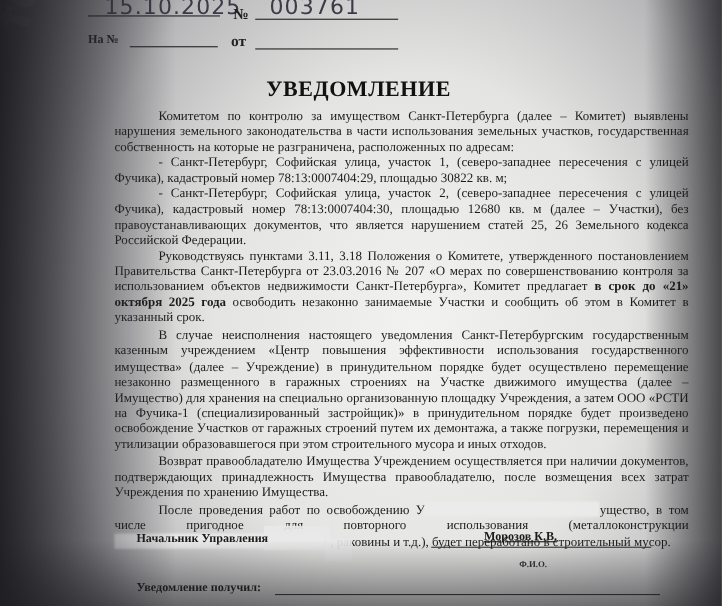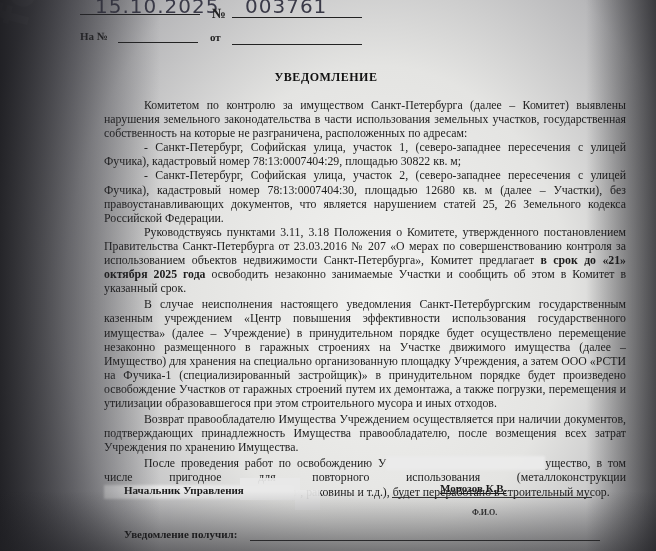--- a/index.html
+++ b/index.html
@@ -34,21 +34,21 @@
     color:rgba(255,255,255,0.08); font-family:"DejaVu Sans", sans-serif;
     font-weight:bold; font-size:44px; line-height:1;
     transform:rotate(-75deg); transform-origin:left top;
     white-space:nowrap;
   }
   .hdr-line { position:absolute; border-bottom:1px solid #222; }
   .hw { position:absolute; font-family:"DejaVu Sans", sans-serif; color:#3a3a48; font-size:20px; letter-spacing:1px; }
   .lbl { position:absolute; font-size:12px; color:#222; font-weight:bold; }
   .title {
     position:absolute; left:0; width:652px; top:70px; text-align:center;
-    font-weight:bold; font-size:12px; letter-spacing:0.5px; color:#111;
+    font-weight:bold; font-size:20px; letter-spacing:0.5px; color:#111;
   }
   .body-text {
     position:absolute; left:104px; top:98px; width:522px;
     font-size:11.8px; line-height:14.1px; color:#1c1c1c; text-align:justify;
   }
   .body-text p { margin:0; }
   .indent { text-indent:40px; }
   .b { font-weight:bold; }
   .gap { height:2px; }
   .blur {
@@ -68,21 +68,21 @@
   <div class="watermark">fontanka.ru</div>
 
   <div class="hw" style="left:95px; top:-6px;">15.10.2025</div>
   <div class="hdr-line" style="left:80px; top:14px; width:120px;"></div>
   <div class="lbl" style="left:212px; top:6px; font-size:14px;">№</div>
   <div class="hw" style="left:245px; top:-6px;">003761</div>
   <div class="hdr-line" style="left:232px; top:17px; width:130px;"></div>
 
   <div class="lbl" style="left:80px; top:30px; font-size:11px;">На №</div>
   <div class="hdr-line" style="left:118px; top:42px; width:80px;"></div>
-  <div class="lbl" style="left:210px; top:31px; font-size:11px;">от</div>
+  <div class="lbl" style="left:210px; top:31px; font-size:14px;">от</div>
   <div class="hdr-line" style="left:232px; top:44px; width:130px;"></div>
 
   <div class="title">УВЕДОМЛЕНИЕ</div>
 
   <div class="body-text">
     <p class="indent">Комитетом по контролю за имуществом Санкт-Петербурга (далее – Комитет) выявлены нарушения земельного законодательства в части использования земельных участков, государственная собственность на которые не разграничена, расположенных по адресам:</p>
     <p class="indent">- Санкт-Петербург, Софийская улица, участок 1, (северо-западнее пересечения с улицей Фучика), кадастровый номер 78:13:0007404:29, площадью 30822 кв. м;</p>
     <p class="indent">- Санкт-Петербург, Софийская улица, участок 2, (северо-западнее пересечения с улицей Фучика), кадастровый номер 78:13:0007404:30, площадью 12680 кв. м (далее – Участки), без правоустанавливающих документов, что является нарушением статей 25, 26 Земельного кодекса Российской Федерации.</p>
     <p class="indent"><span>Руководствуясь пунктами 3.11, 3.18 Положения о Комитете, утвержденного постановлением Правительства Санкт-Петербурга от 23.03.2016 № 207 «О мерах по совершенствованию контроля за использованием объектов недвижимости Санкт-Петербурга», Комитет предлагает </span><span class="b">в срок до «21» октября 2025 года</span><span> освободить незаконно занимаемые Участки и сообщить об этом в Комитет в указанный срок.</span></p>
     <div class="gap"></div>

